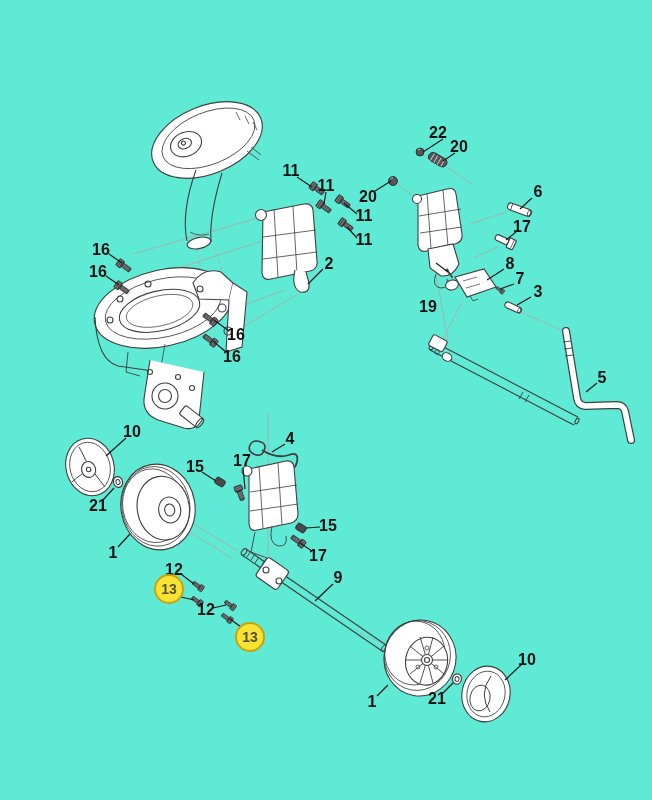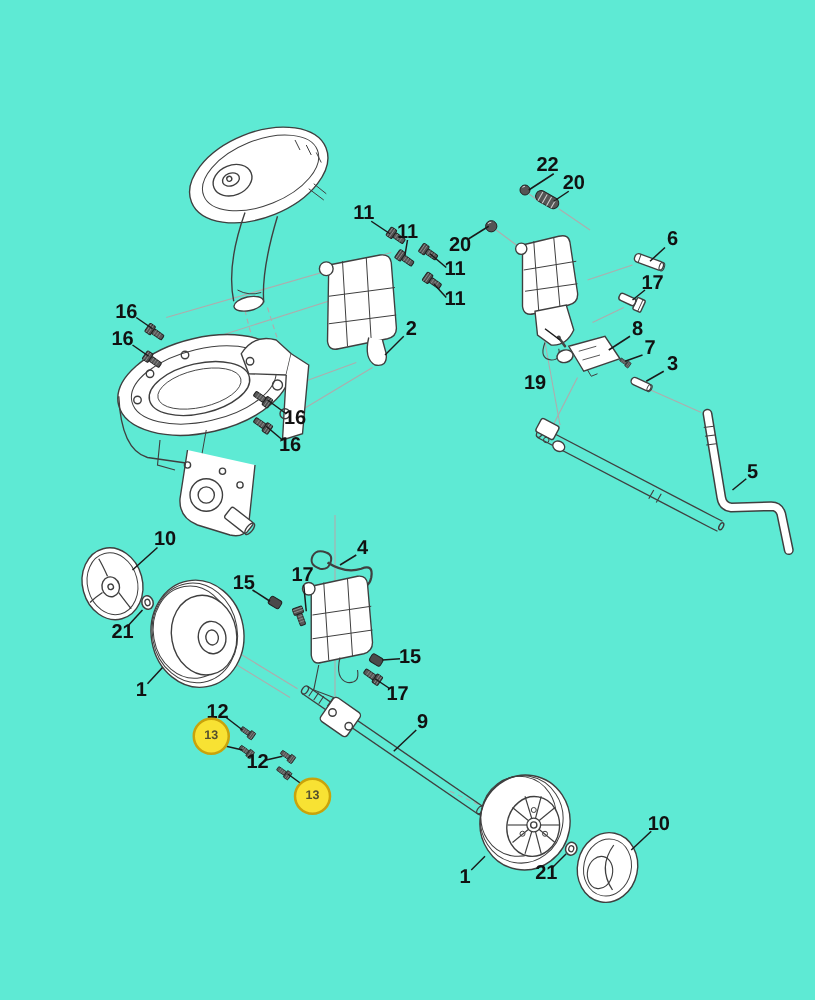--- a/index.html
+++ b/index.html
@@ -19,21 +19,21 @@
     color:#111;
     white-space:nowrap;
     pointer-events:auto;
   }
   .callout.hl{
     width:30px;height:30px;
     border-radius:50%;
     background:var(--hl-fill,#f8e233);
     border:2px solid var(--hl-border,#c9a30b);
     display:flex;align-items:center;justify-content:center;
-    font-size:10px;font-weight:700;
+    font-size:14px;font-weight:700;
     color:var(--hl-text,#55512e);
     box-sizing:border-box;
   }
 </style>
 </head>
 <body>
 
 <div id="canvas">
 
 <svg id="art" width="652" height="800" viewBox="0 0 652 800" xmlns="http://www.w3.org/2000/svg">

